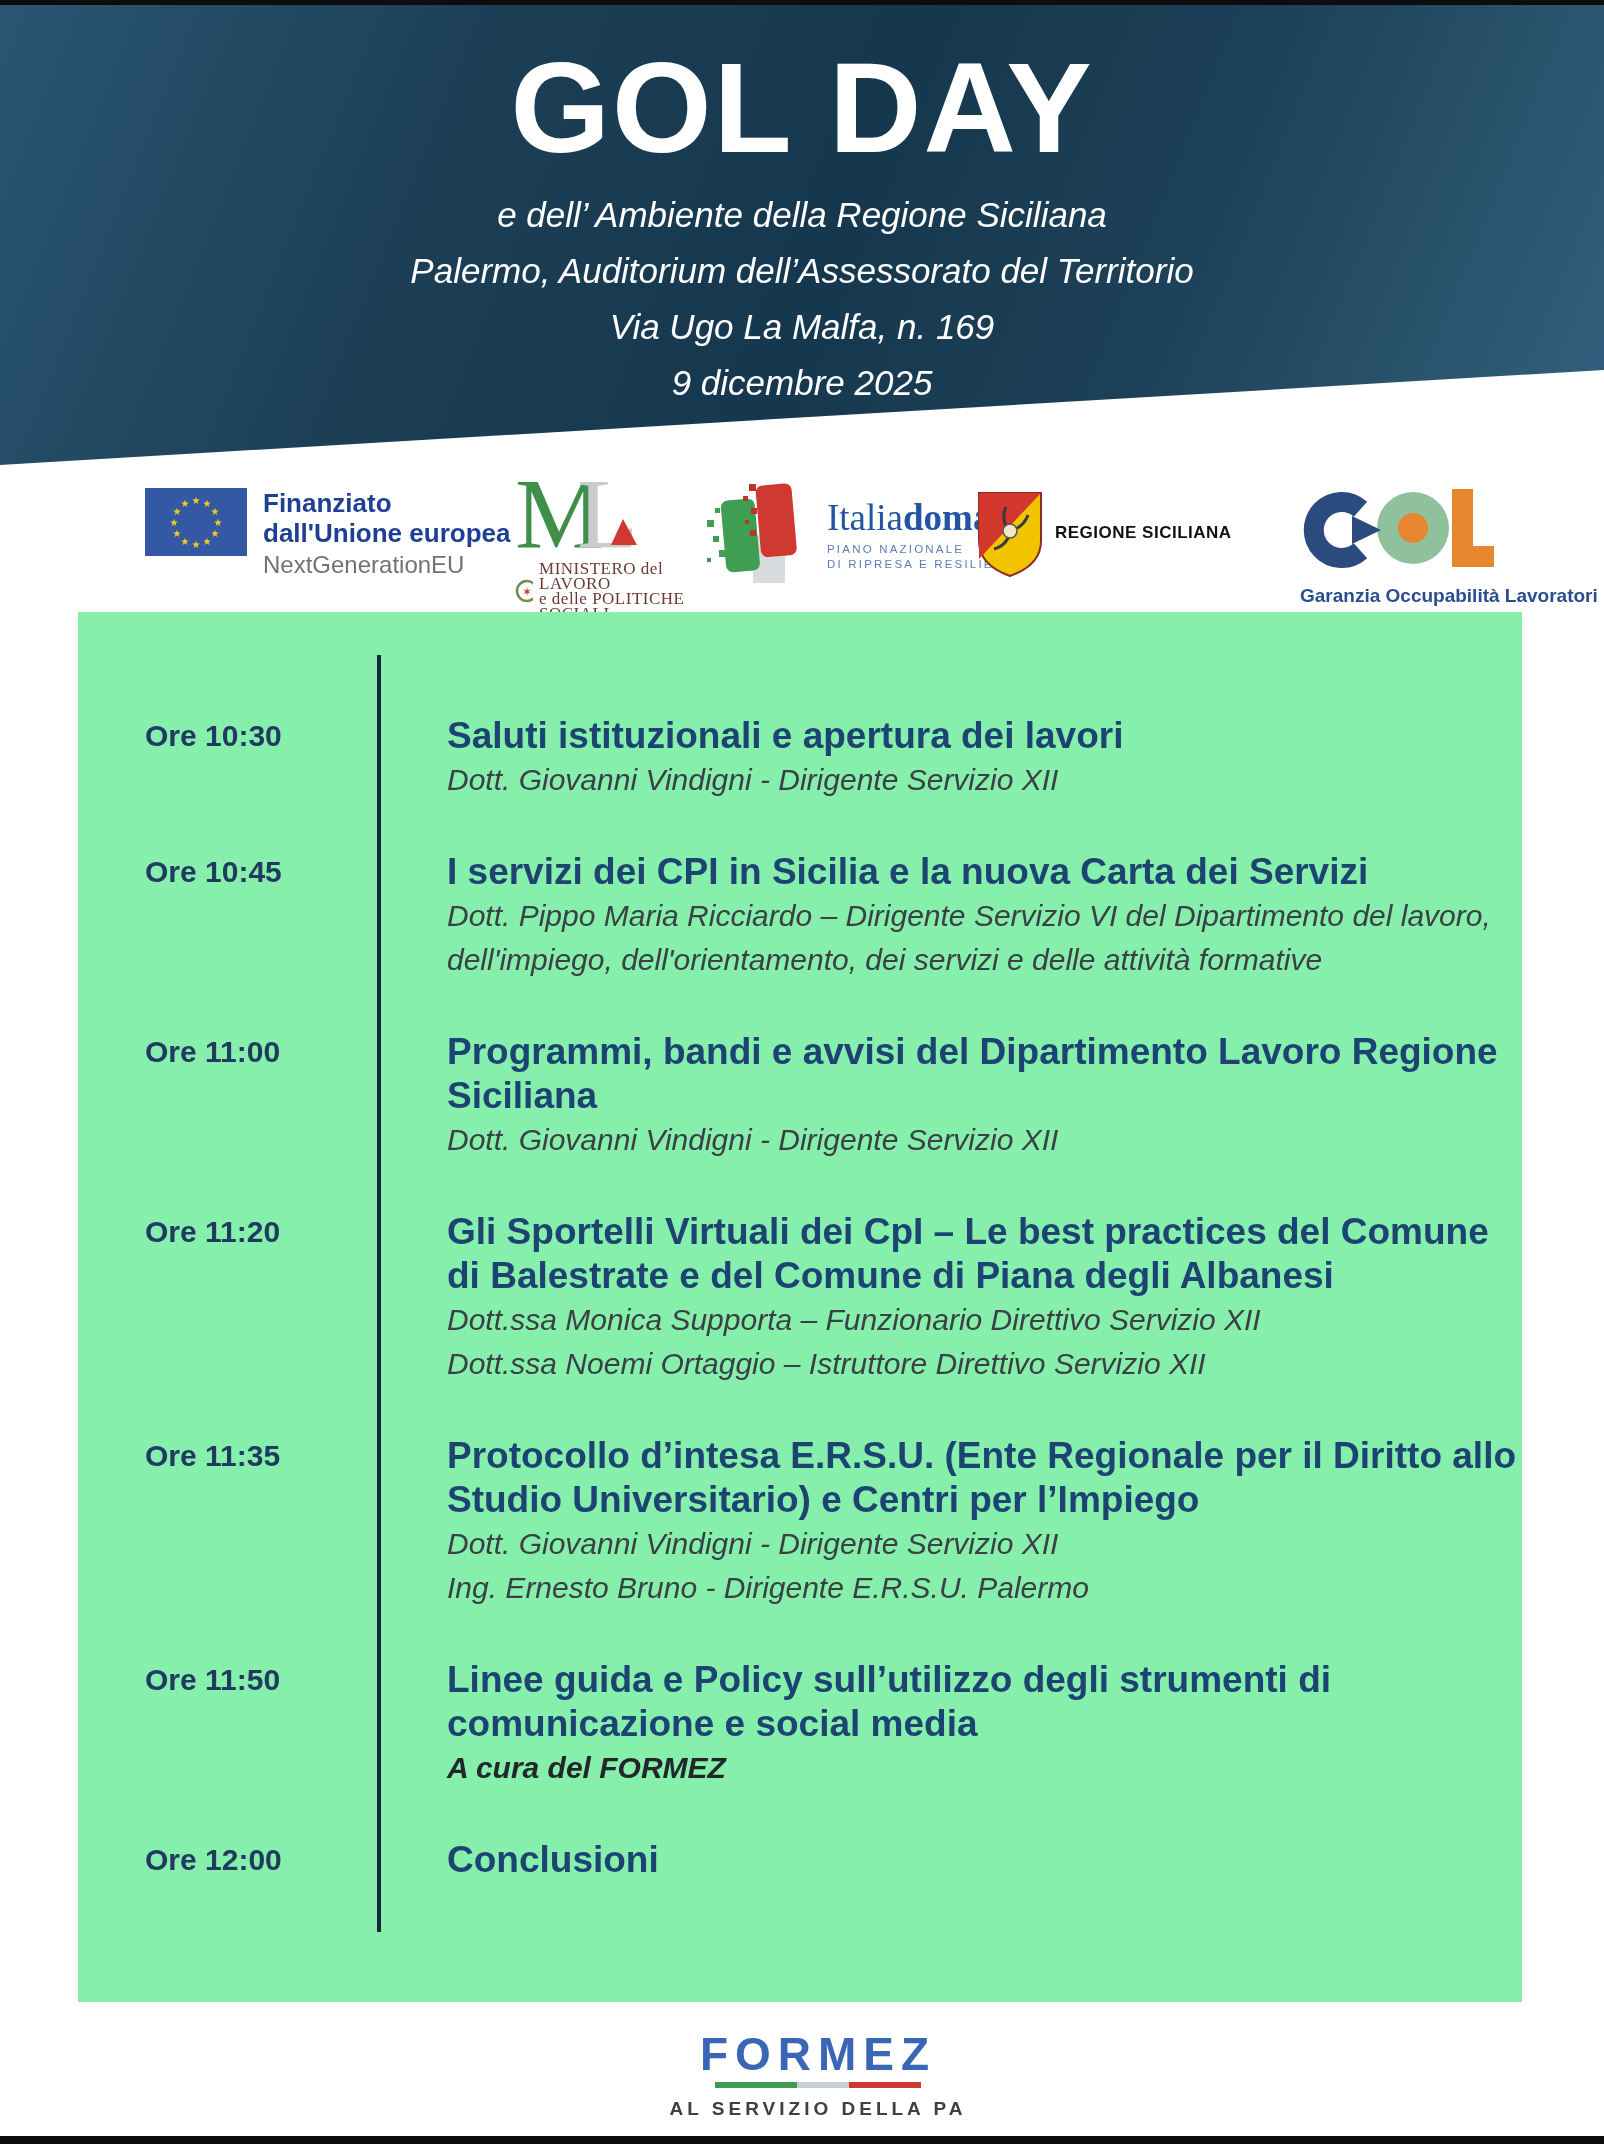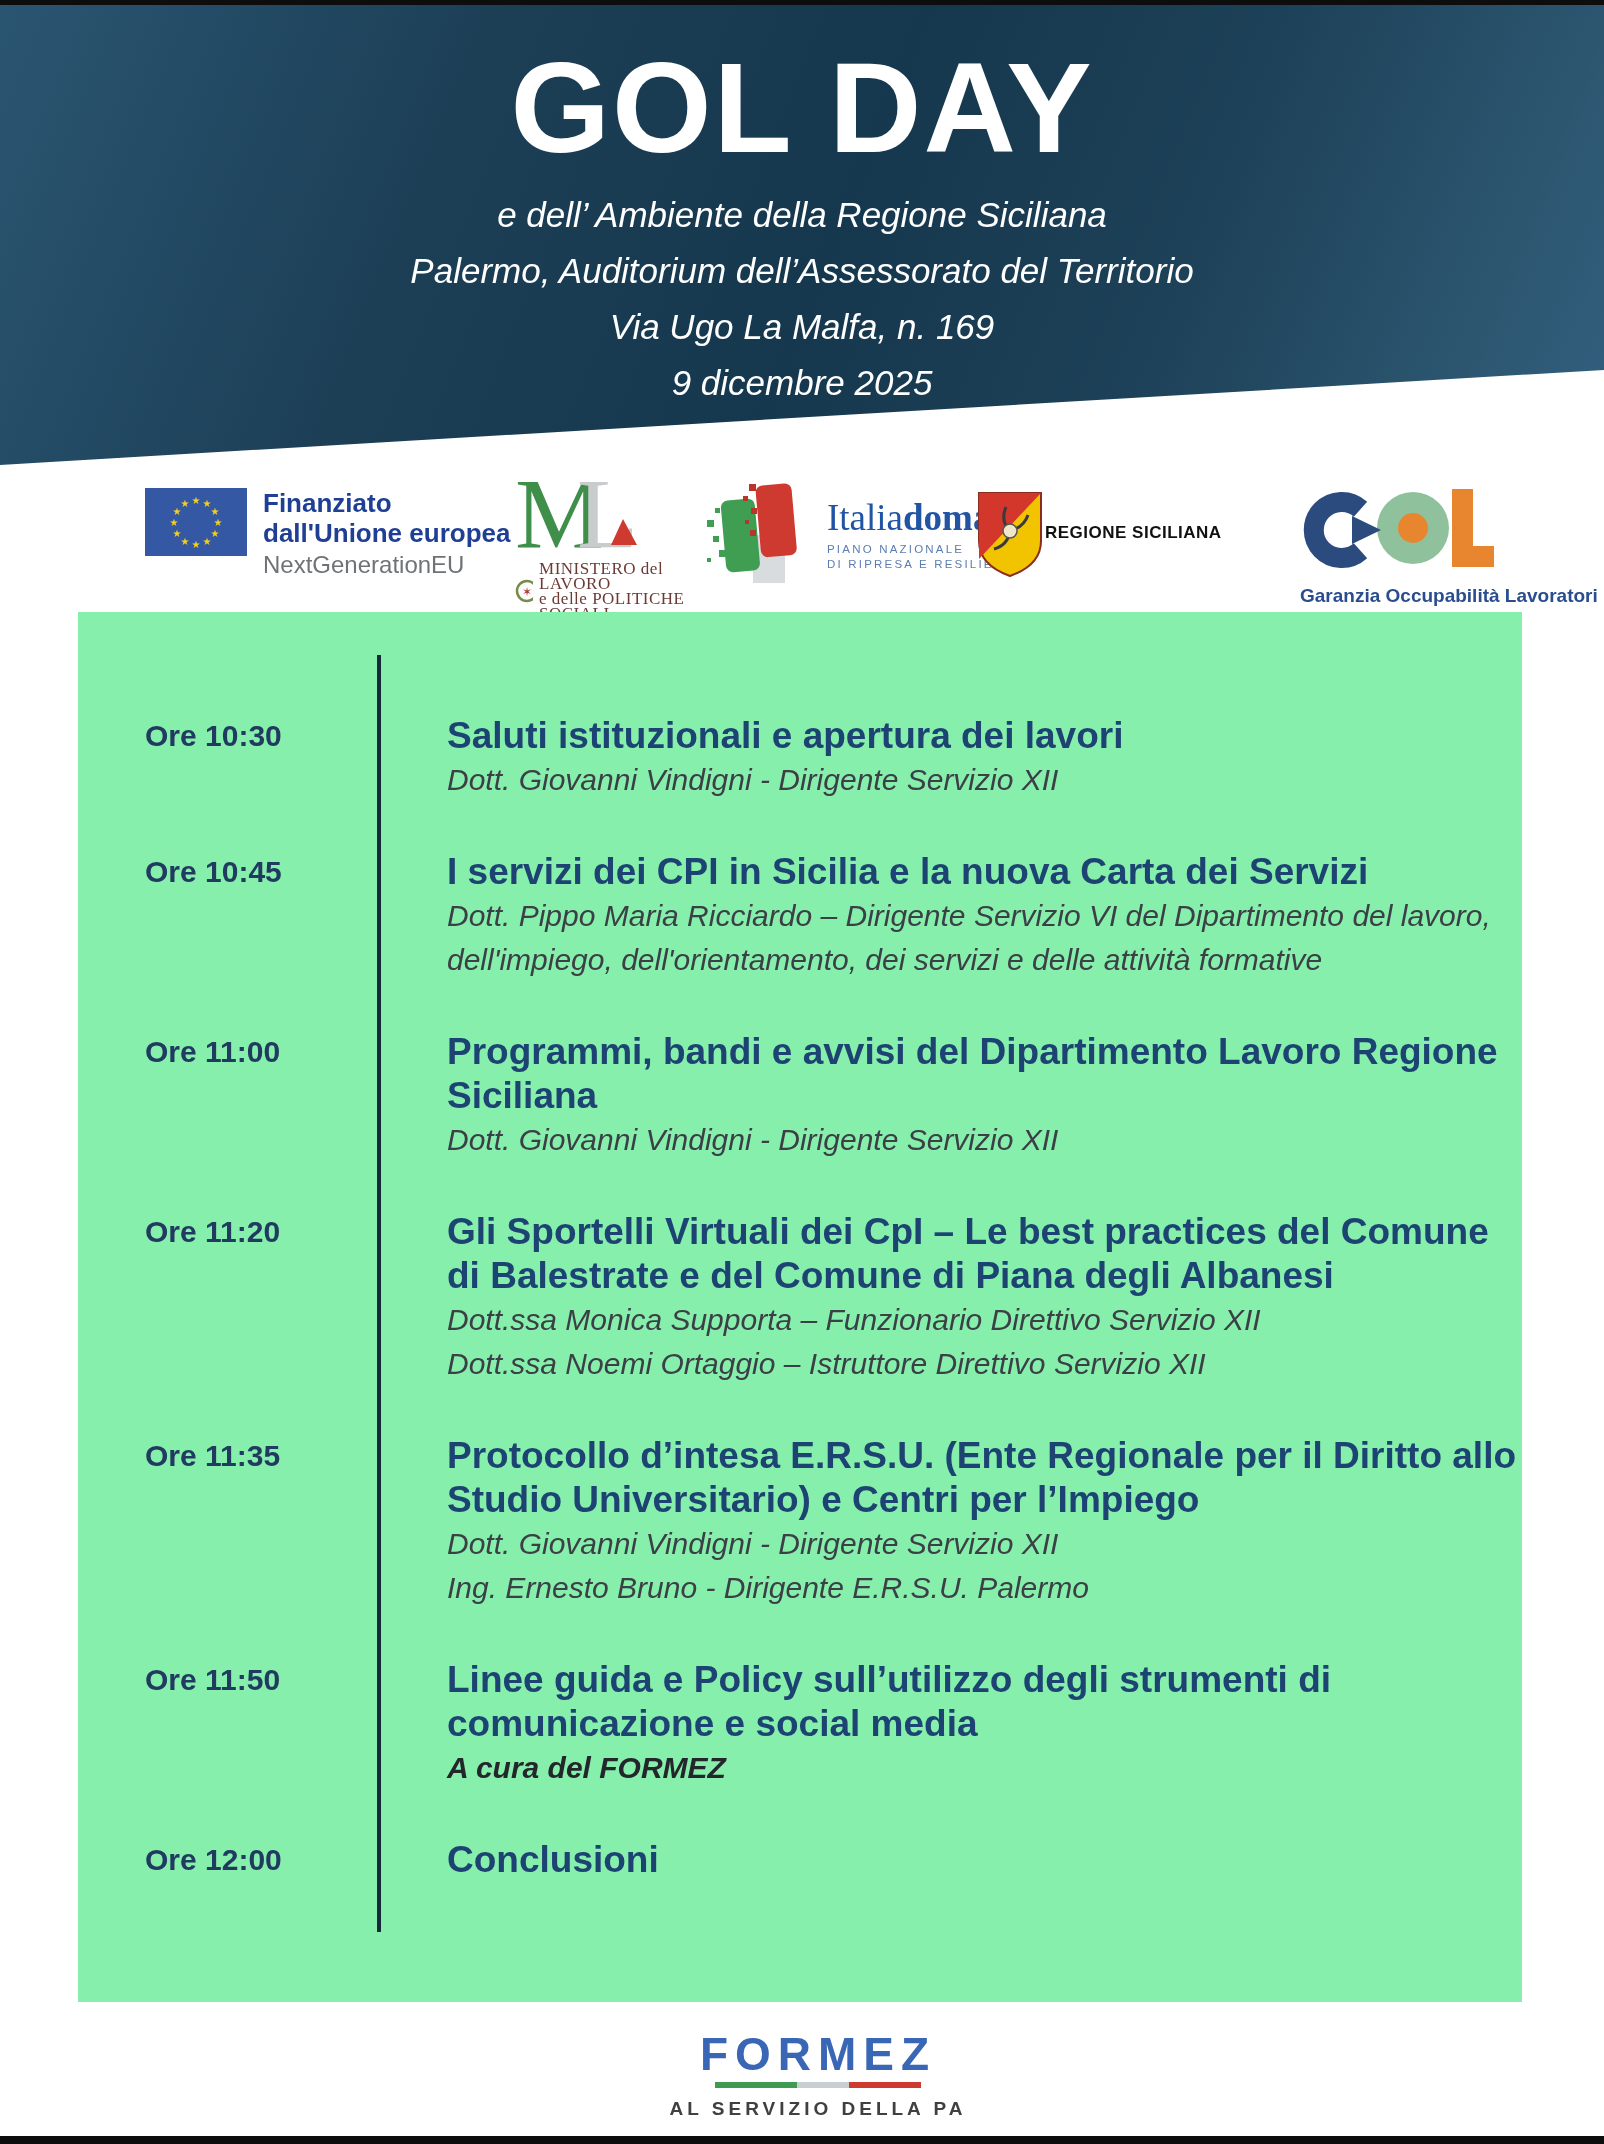--- a/index.html
+++ b/index.html
@@ -158,21 +158,21 @@
           <rect x="45" y="50" width="6" height="6"></rect>
         </g>
       </svg>
       <div style="padding-top:18px;">
         <div class="ita-name"><span>Italia</span><b>domani</b></div>
         <div class="ita-sub">PIANO NAZIONALE</div>
         <div class="ita-sub" style="margin-top:0;">DI RIPRESA E RESILIENZA</div>
       </div>
     </div>
 
-    <div class="logo-group" style="left:975px;top:22px;display:flex;align-items:center;">
+    <div class="logo-group" style="left:975px;top:22px;display:flex;gap:10px;align-items:center;">
       <svg width="70" height="92">
         <path d="M4 6 H66 V54 Q66 78 35 89 Q4 78 4 54 Z" fill="#f2c400" stroke="#8a2c20" stroke-width="2"></path>
         <path d="M4 6 H66 L4 72 Z" fill="#d3372c"></path>
         <g stroke="#3a3a3a" stroke-width="3" fill="none">
           <path d="M35 44 q14 -4 18 -16"></path>
           <path d="M35 44 q-2 14 -16 18"></path>
           <path d="M35 44 q-10 -10 -4 -24"></path>
         </g>
         <circle cx="35" cy="44" r="7" fill="#f0e6c8" stroke="#555555" stroke-width="1.5"></circle>
       </svg>

